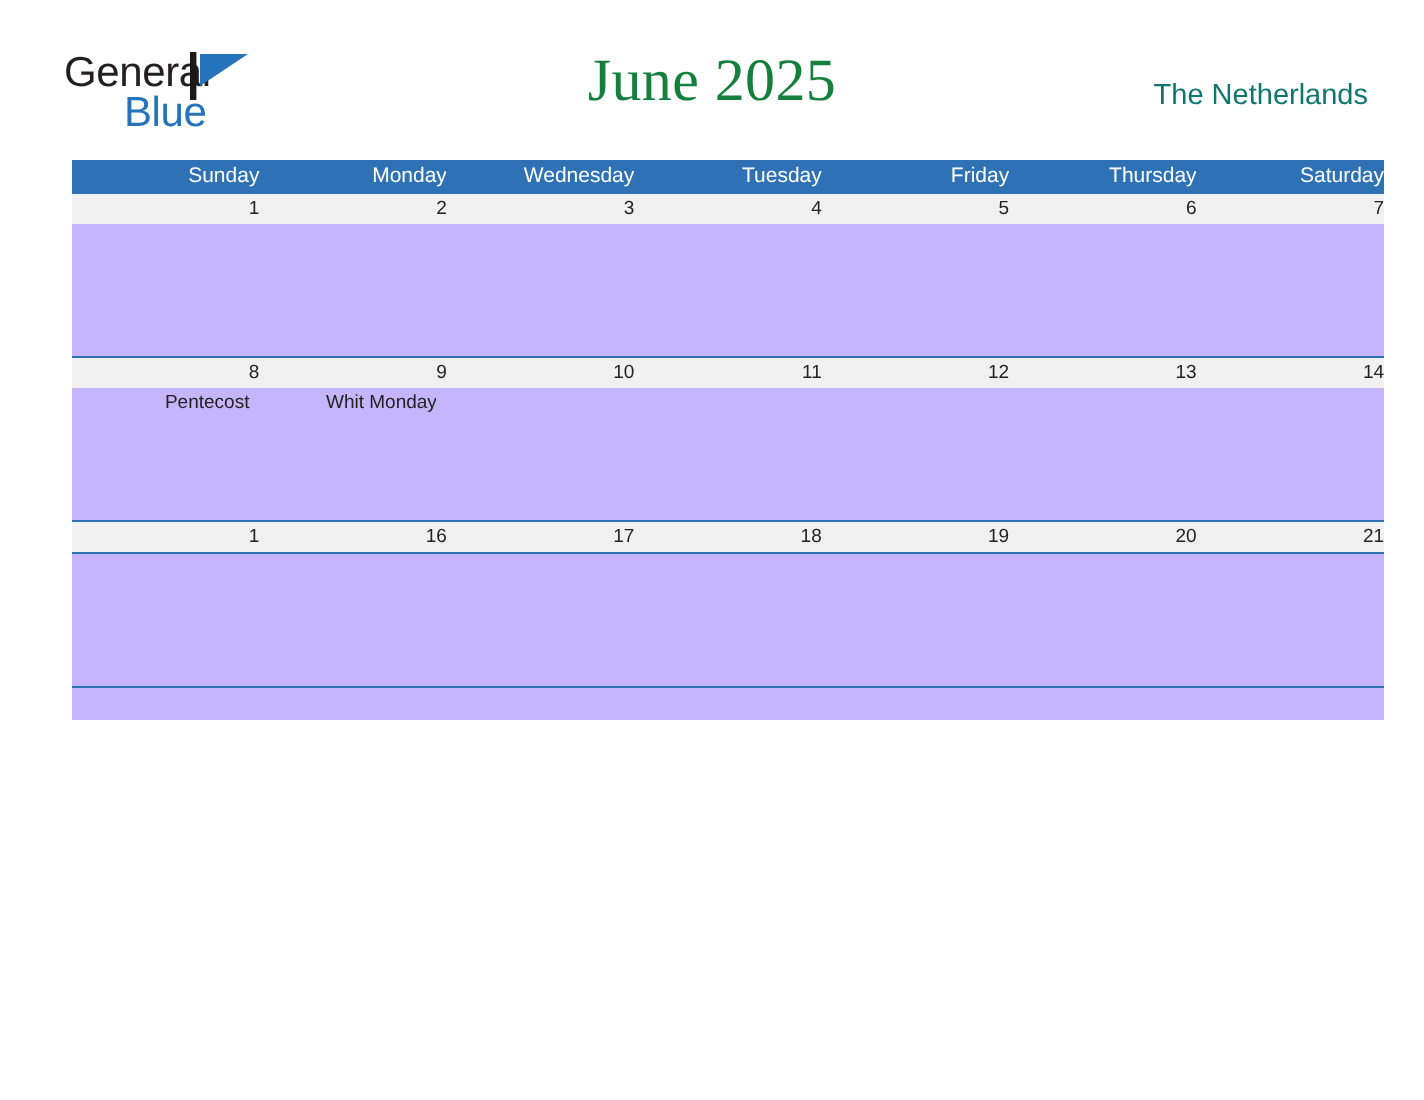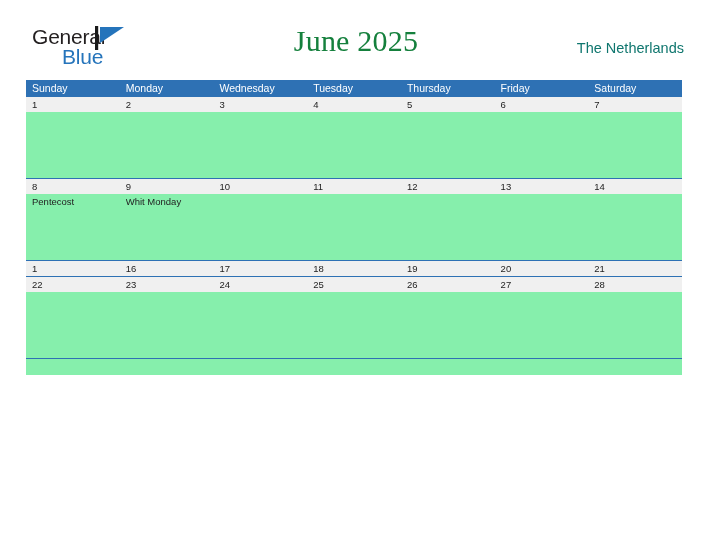--- a/index.html
+++ b/index.html
@@ -84,22 +84,23 @@
     right: 0px;
     top: 18px;
     font-size: 14.5px;
     color: #0f766e;
     font-family: "Liberation Sans", sans-serif;
     white-space: nowrap;
   }
 
   
   .calendar {
-    margin: 6px 28px 0 26px;
+    margin: 6px 28px 0 36px;
     width: 656px;
+    text-align: right;
   }
 
   .weekday-row {
     display: flex;
     background: #2e71b4;
     height: 17px;
   }
   .weekday {
     flex: 1 1 0;
     color: #ffffff;
@@ -127,21 +128,21 @@
   .daynum {
     flex: 1 1 0;
     font-size: 9.5px;
     line-height: 15px;
     color: #222222;
     padding-left: 6px;
     box-sizing: border-box;
   }
   .event-row {
     display: flex;
-    background: #86efac;
+    background: #c4b5fd;
     height: 66px;
   }
   .week.last .event-row {
     height: 16px;
   }
   .eventcell {
     flex: 1 1 0;
     padding: 2px 5px 0 6px;
     box-sizing: border-box;
   }
@@ -177,22 +178,22 @@
 
   </div>
 
   <div class="calendar">
 
     <div class="weekday-row">
       <div class="weekday">Sunday</div>
       <div class="weekday">Monday</div>
       <div class="weekday">Wednesday</div>
       <div class="weekday">Tuesday</div>
+      <div class="weekday">Friday</div>
       <div class="weekday">Thursday</div>
-      <div class="weekday">Friday</div>
       <div class="weekday">Saturday</div>
     </div>
 
     <div class="week">
       <div class="daynum-row">
         <div class="daynum">1</div>
         <div class="daynum">2</div>
         <div class="daynum">3</div>
         <div class="daynum">4</div>
         <div class="daynum">5</div>
@@ -268,29 +269,20 @@
         <div class="daynum">17</div>
         <div class="daynum">18</div>
         <div class="daynum">19</div>
         <div class="daynum">20</div>
         <div class="daynum">21</div>
       </div>
     </div>
 
     <div class="week">
       <div class="week-sep"></div>
-      <div class="daynum-row">
-        <div class="daynum">22</div>
-        <div class="daynum">23</div>
-        <div class="daynum">24</div>
-        <div class="daynum">25</div>
-        <div class="daynum">26</div>
-        <div class="daynum">27</div>
-        <div class="daynum">28</div>
-      </div>
       <div class="event-row">
         <div class="eventcell">
             <div class="event"></div>
           </div>
         <div class="eventcell">
             <div class="event"></div>
           </div>
         <div class="eventcell">
             <div class="event"></div>
           </div>

